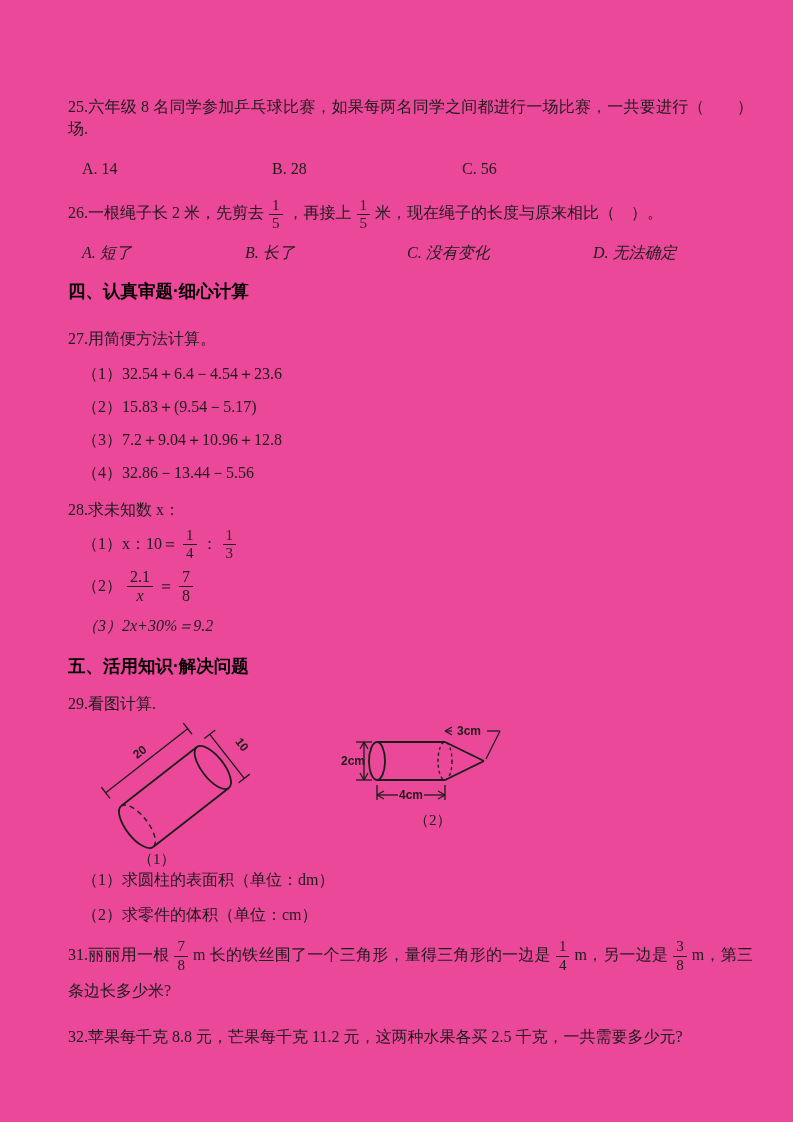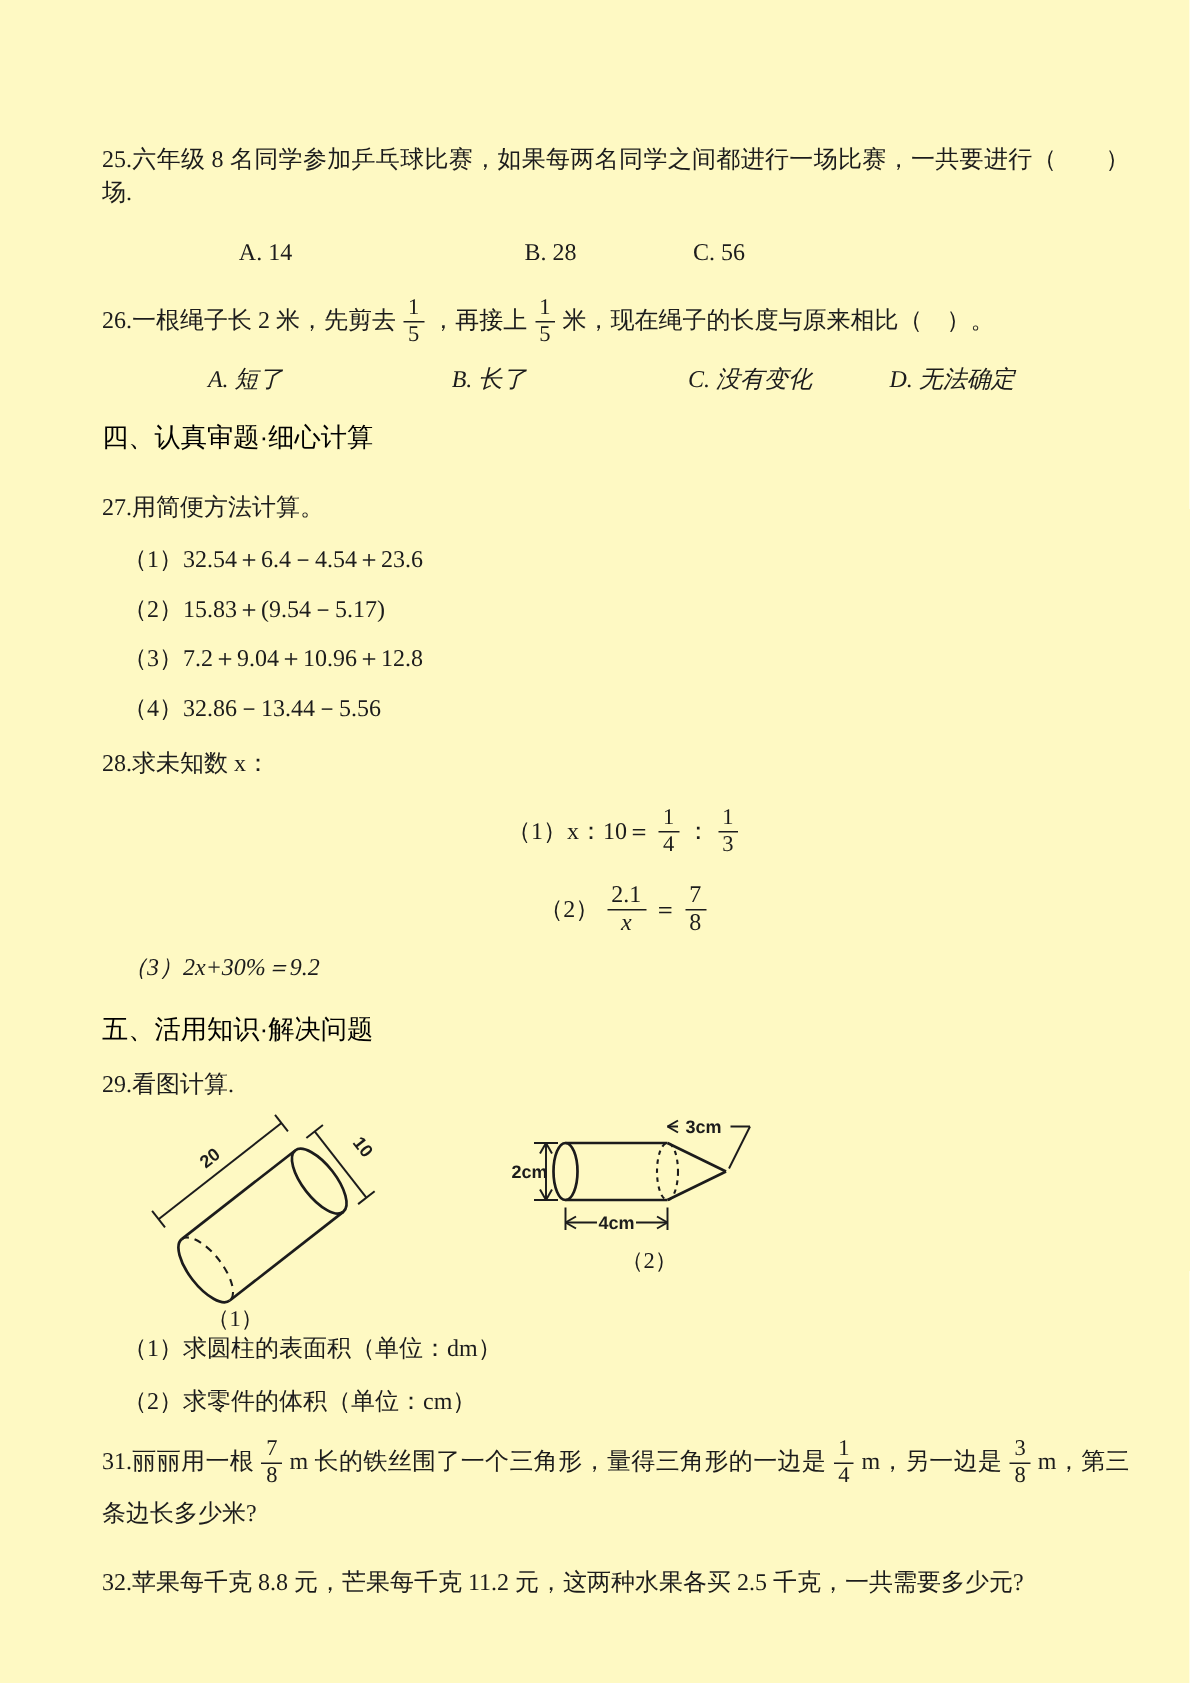--- a/index.html
+++ b/index.html
@@ -1,34 +1,34 @@
 <!DOCTYPE html>
 <html><head>
 <meta charset="utf-8">
 <style>
   * { box-sizing: border-box; }
   html,body { margin:0; padding:0; background:#ffffff; }
   .page {
     position:relative; width:793px; height:1122px; overflow:hidden;
-    background:#fef9c3; color:#1c1c1c;
+    background:#ec4899; color:#1c1c1c;
     font-family:"Liberation Serif","DejaVu Serif",serif;
     font-size:16px; padding:96px 40px 0 68px;
   }
   p { margin:0; }
   .q-text { line-height:22px; }
   .just { text-align:justify; }
-  .opt-row { display:flex; padding-left:14px;text-align:center; }
+  .opt-row { display:flex; padding-left:14px; }
   .opt { flex:0 0 auto; }
   .w190 { width:190px; } .w163 { width:163px; } .w162 { width:162px; } .w186 { width:186px; }
   .mt20 { margin-top:20px; } .mt18 { margin-top:19px; } .mt16 { margin-top:16px;font-family:Liberation Serif, serif; }
   .mt14 { margin-top:14px; } .mt13 { margin-top:13px; } .mt12 { margin-top:12px; }
-  .mt10 { margin-top:10px;font-style:italic; } .mt26 { margin-top:26px; } .mt6 { margin-top:16px;justify-content:center; }
+  .mt10 { margin-top:10px;font-style:italic; } .mt26 { margin-top:26px; } .mt6 { margin-top:6px; }
   .section-title {
     font-family:"Liberation Sans","DejaVu Sans",sans-serif;
-    font-weight:400; font-size:17.5px; line-height:22px; color:#000;
+    font-weight:700; font-size:17.5px; line-height:22px; color:#000;
   }
   .frac { display:inline-block; vertical-align:middle; text-align:center;
           font-size:15px; line-height:1.15; margin:0 5px; }
   .frac .fnum { display:block; border-bottom:1.4px solid #1c1c1c; padding:0 3px; }
   .frac .fden { display:block; padding:0 3px; }
   .frac.big { font-size:16px; }
   .frac .ital { font-style:italic; }
   .frac-line { line-height:24px; }
   .calc-item { padding-left:14px; line-height:20px; }
   .frac-row { display:flex; align-items:center; padding-left:14px; }

